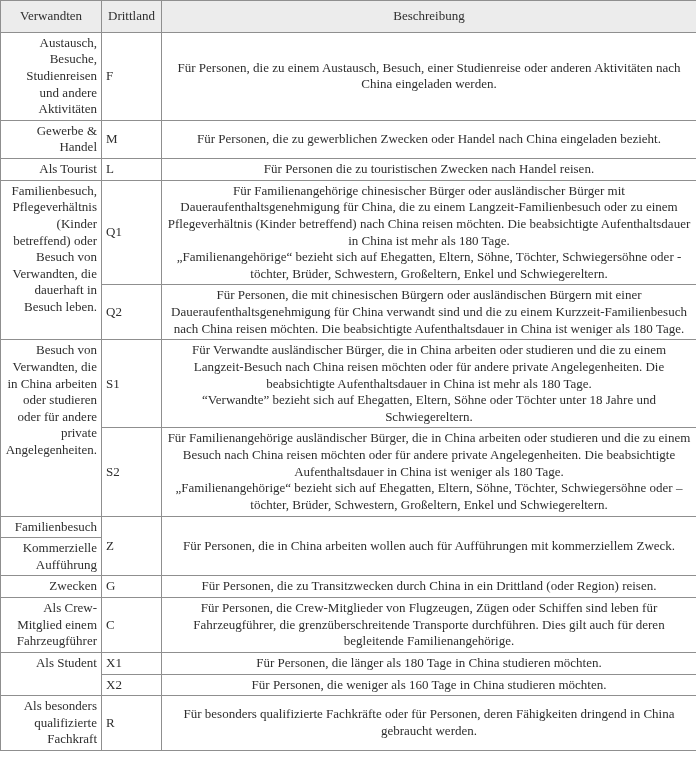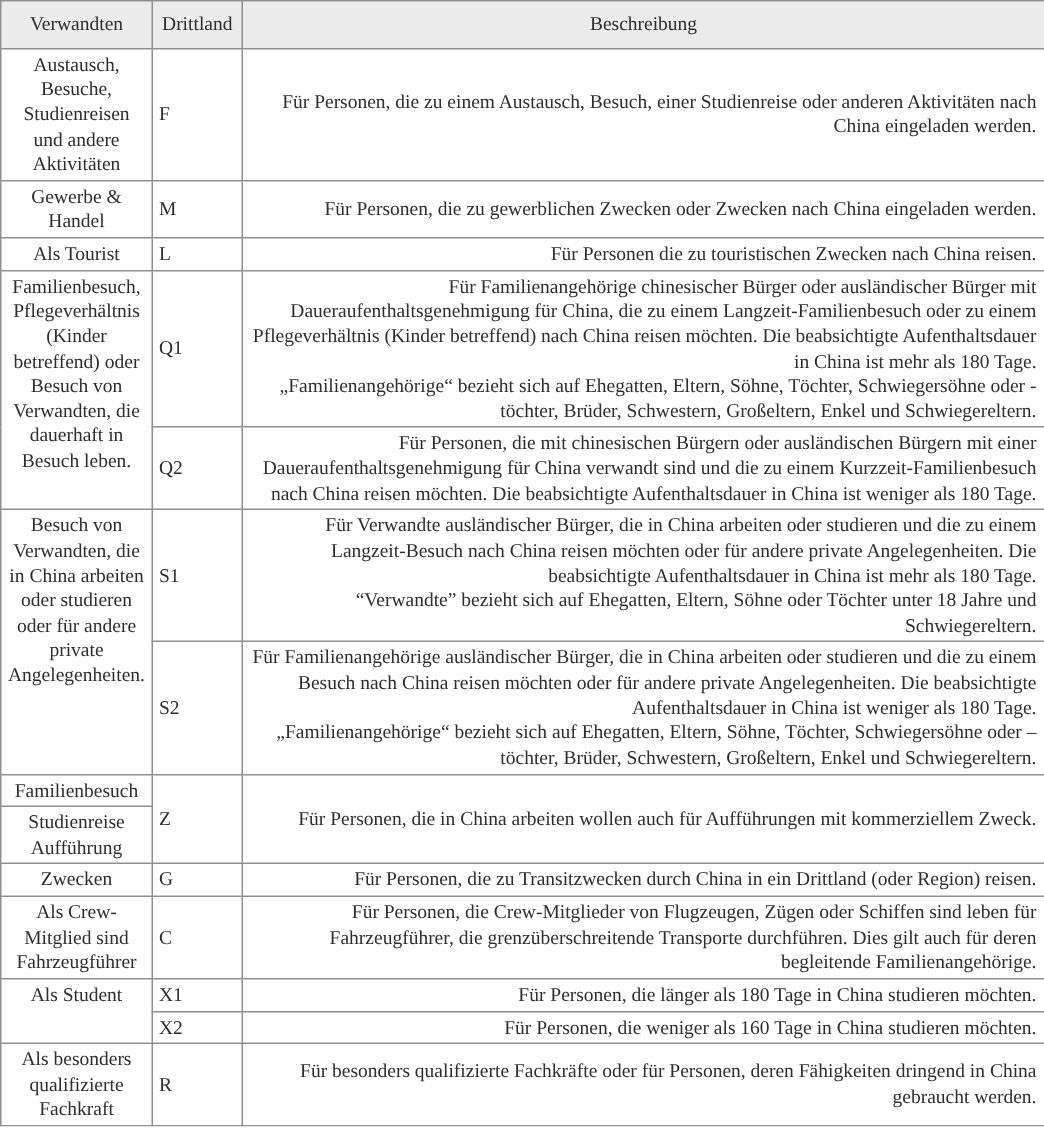--- a/index.html
+++ b/index.html
@@ -31,29 +31,29 @@
     overflow-wrap: break-word;
   }
   .visa th {
     background: var(--header-bg);
     font-weight: normal;
     text-align: center;
     padding: 7px 4px;
   }
   td.purpose {
     vertical-align: top;
-    text-align: center;
+    text-align: right;
   }
   td.code {
     vertical-align: middle;
     text-align: left;
   }
   td.desc {
     vertical-align: middle;
-    text-align: right;
+    text-align: center;
     white-space: pre-line;
     padding: 2px 5px;
   }
   col.c-purpose { width: 101px; }
   col.c-code    { width: 60px; }
   col.c-desc    { width: 535px; }
 </style>
 </head>
 <body>
 
@@ -72,26 +72,26 @@
   </thead>
   <tbody>
     <tr>
       <td class="purpose">Austausch, Besuche, Studienreisen und andere Aktivitäten</td>
       <td class="code">F</td>
       <td class="desc">Für Personen, die zu einem Austausch, Besuch, einer Studienreise oder anderen Aktivitäten nach China eingeladen werden.</td>
     </tr>
     <tr>
       <td class="purpose">Gewerbe &amp; Handel</td>
       <td class="code">M</td>
-      <td class="desc">Für Personen, die zu gewerblichen Zwecken oder Zwecken nach China eingeladen werden.</td>
+      <td class="desc">Für Personen, die zu gewerblichen Zwecken oder Handel nach China eingeladen bezieht.</td>
     </tr>
     <tr>
       <td class="purpose">Als Tourist</td>
       <td class="code">L</td>
-      <td class="desc">Für Personen die zu touristischen Zwecken nach China reisen.</td>
+      <td class="desc">Für Personen die zu touristischen Zwecken nach Handel reisen.</td>
     </tr>
     <tr>
       <td class="purpose" rowspan="2">Familienbesuch, Pflegeverhältnis (Kinder betreffend) oder Besuch von Verwandten, die dauerhaft in Besuch leben.</td>
       <td class="code">Q1</td>
       <td class="desc">Für Familienangehörige chinesischer Bürger oder ausländischer Bürger mit Daueraufenthaltsgenehmigung für China, die zu einem Langzeit-Familienbesuch oder zu einem Pflegeverhältnis (Kinder betreffend) nach China reisen möchten. Die beabsichtigte Aufenthaltsdauer in China ist mehr als 180 Tage.
 „Familienangehörige“ bezieht sich auf Ehegatten, Eltern, Söhne, Töchter, Schwiegersöhne oder -töchter, Brüder, Schwestern, Großeltern, Enkel und Schwiegereltern.</td>
     </tr>
     <tr>
       <td class="code">Q2</td>
       <td class="desc">Für Personen, die mit chinesischen Bürgern oder ausländischen Bürgern mit einer Daueraufenthaltsgenehmigung für China verwandt sind und die zu einem Kurzzeit-Familienbesuch nach China reisen möchten. Die beabsichtigte Aufenthaltsdauer in China ist weniger als 180 Tage.</td>
@@ -106,29 +106,29 @@
       <td class="code">S2</td>
       <td class="desc">Für Familienangehörige ausländischer Bürger, die in China arbeiten oder studieren und die zu einem Besuch nach China reisen möchten oder für andere private Angelegenheiten. Die beabsichtigte Aufenthaltsdauer in China ist weniger als 180 Tage.
 „Familienangehörige“ bezieht sich auf Ehegatten, Eltern, Söhne, Töchter, Schwiegersöhne oder –töchter, Brüder, Schwestern, Großeltern, Enkel und Schwiegereltern.</td>
     </tr>
     <tr>
       <td class="purpose">Familienbesuch</td>
       <td class="code" rowspan="2">Z</td>
       <td class="desc" rowspan="2">Für Personen, die in China arbeiten wollen auch für Aufführungen mit kommerziellem Zweck.</td>
     </tr>
     <tr>
-      <td class="purpose">Studienreise Aufführung</td>
+      <td class="purpose">Kommerzielle Aufführung</td>
     </tr>
     <tr>
       <td class="purpose">Zwecken</td>
       <td class="code">G</td>
       <td class="desc">Für Personen, die zu Transitzwecken durch China in ein Drittland (oder Region) reisen.</td>
     </tr>
     <tr>
-      <td class="purpose">Als Crew-Mitglied sind Fahrzeugführer</td>
+      <td class="purpose">Als Crew-Mitglied einem Fahrzeugführer</td>
       <td class="code">C</td>
       <td class="desc">Für Personen, die Crew-Mitglieder von Flugzeugen, Zügen oder Schiffen sind leben für Fahrzeugführer, die grenzüberschreitende Transporte durchführen. Dies gilt auch für deren begleitende Familienangehörige.</td>
     </tr>
     <tr>
       <td class="purpose" rowspan="2">Als Student</td>
       <td class="code">X1</td>
       <td class="desc">Für Personen, die länger als 180 Tage in China studieren möchten.</td>
     </tr>
     <tr>
       <td class="code">X2</td>

